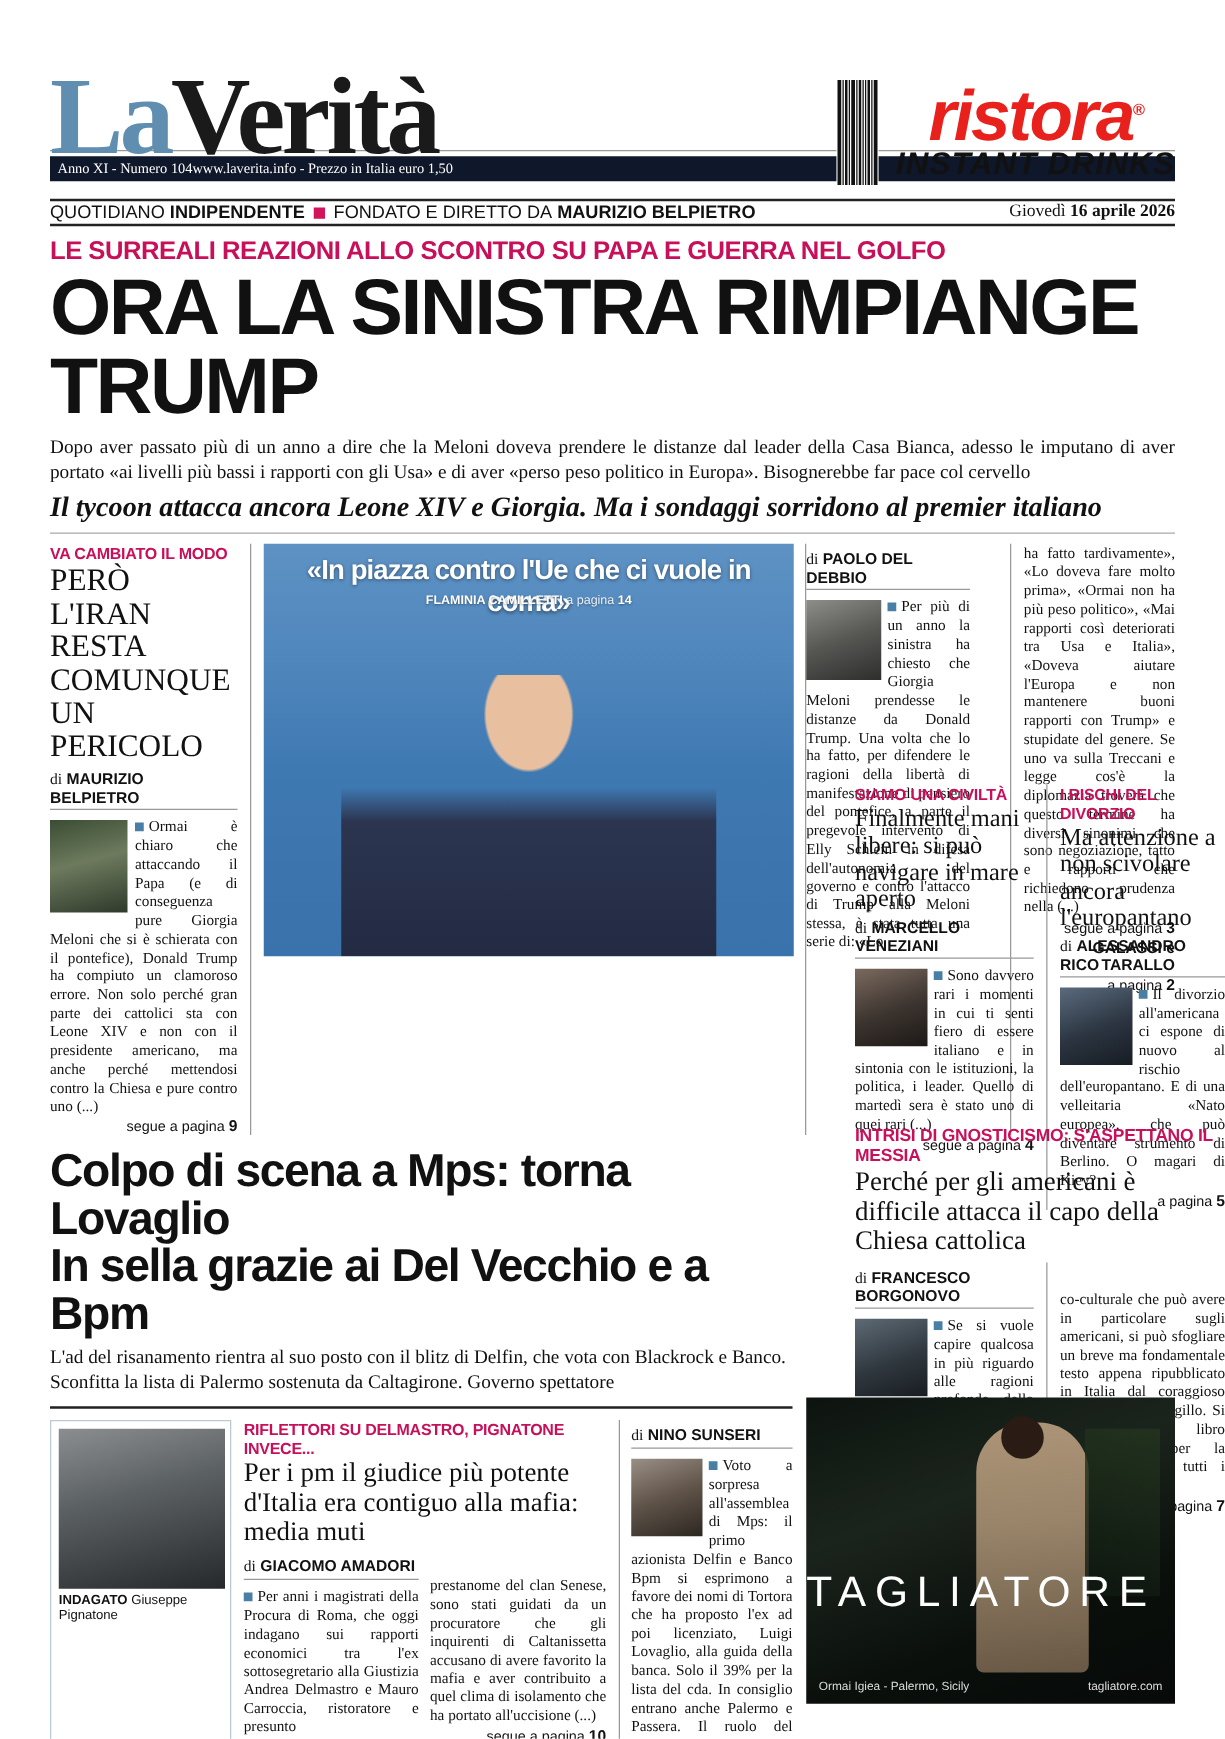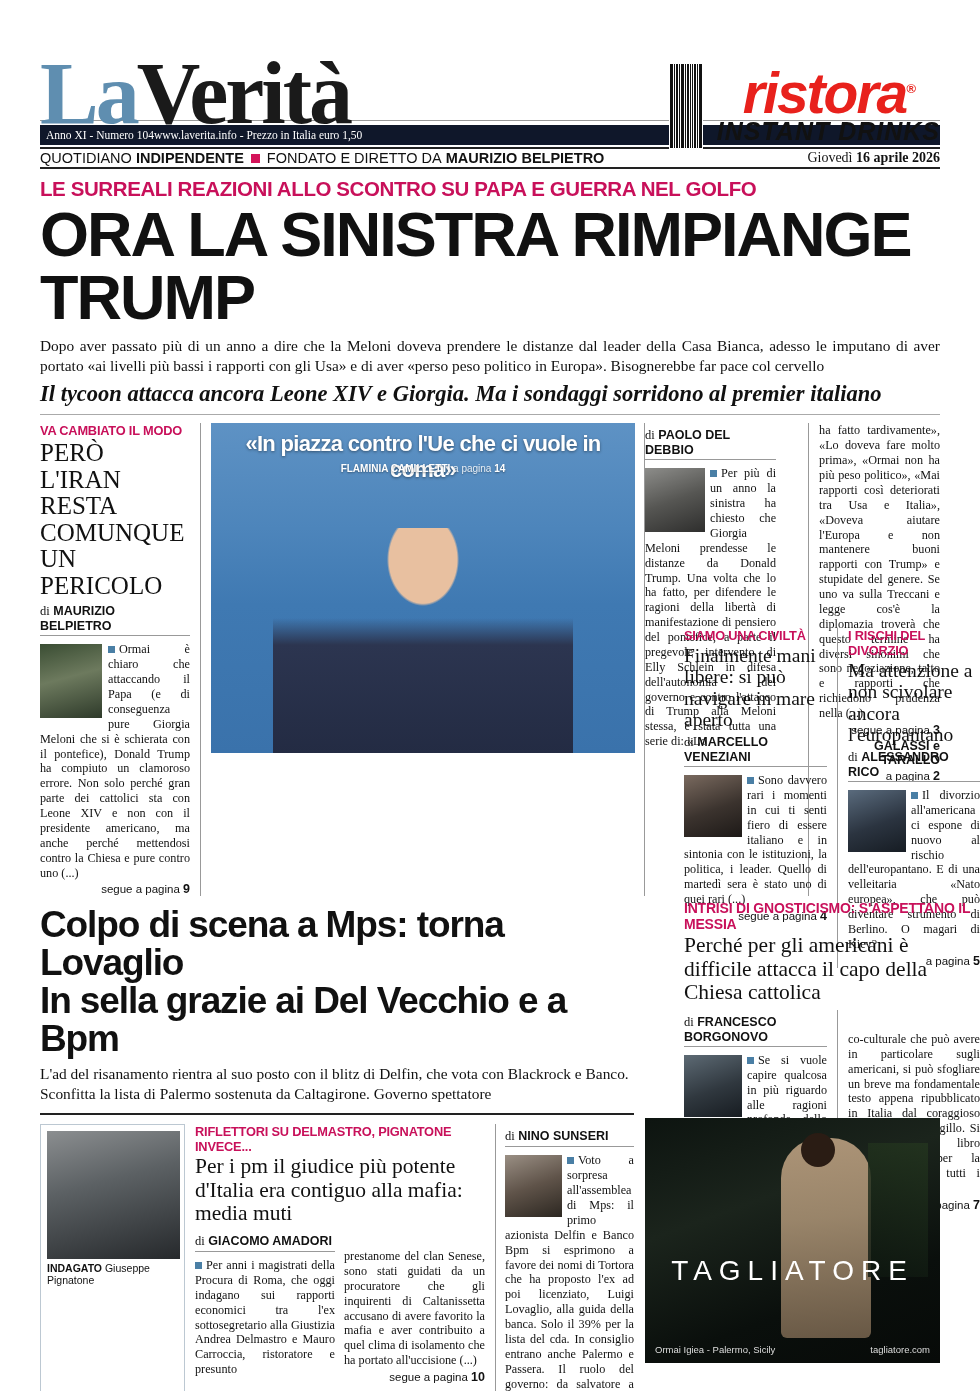--- a/index.html
+++ b/index.html
@@ -30,21 +30,21 @@
 
   
   .rule-thin { border-top: 1px solid #999; }
   .bluebar { background: #0f172a; color: #ffffff; height: 20px; display: flex;
       align-items: center; padding: 0 6px; font-size: 11.5px; margin-top: 4px;}
   .bluebar .mid { flex: 1; text-align: center; font-style: italic; font-weight: bold; font-size: 14px;}
   .bluebar .mid .sw { font-size: 12px; opacity: .9; }
   .bluebar .right { font-size: 11.5px; }
   .subbar { display: flex; align-items: center; height: 22px;
       font-family: "Liberation Sans", sans-serif; font-size: 14.5px;
-      border-top: 2px solid #222; border-bottom: 2px solid #222; margin-top: 2px; }
+      border-top: 2px solid #222; border-bottom: 2px solid #222; margin-top: 14px; }
   .subbar b { font-weight: bold; }
   .subbar .sq { display:inline-block; width: 9px; height: 9px; background: #d4145a; margin: 0 7px; }
   .subbar .date { margin-left: auto; font-family: "Liberation Serif", serif; font-size: 14px; }
   .subbar .date b { font-weight: bold; }
 
   
   .kicker-main { color: #c8105a; font-family: "Liberation Sans", sans-serif;
       font-weight: bold; font-size: 20.5px; letter-spacing: -0.4px; margin-top: 8px; }
   .head-main { font-family: "Liberation Sans", sans-serif; font-weight: bold;
       font-size: 63px; letter-spacing: -2px; line-height: 1.0; margin-top: 2px; color:#111; }
@@ -91,22 +91,22 @@
   .boxed { border: 1px solid #bcc8d2; padding: 6px; }
   .pig-cap { font-family:"Liberation Sans", sans-serif; font-size: 10.5px; margin-top: 3px;}
   .pig-cap b { font-weight: bold; }
   .r2-head { font-family: "Liberation Serif", serif; font-size: 21.5px;
       line-height: 1.08; margin-top: 1px; }
 
   
   .tagliatore { position: relative; width: 100%; height: 100%;
       background: linear-gradient(160deg,#0d1410 0%, #1b241c 35%, #0a0f0c 70%, #070a08 100%);
       overflow: hidden; }
-  .tg-word { position: absolute; left: 0; right: 0; top: 56%; text-align: center;
-      color: #fff; font-family: "Liberation Sans", sans-serif; font-size: 28px;
+  .tg-word { position: absolute; left: 0; right: 0; top: 56%; 
+      color: #fff; font-family: "Liberation Sans", sans-serif; font-size: 34px;
       letter-spacing: 7px; }
   .tg-l { position: absolute; left: 10px; bottom: 8px; color: #ddd;
       font-family:"Liberation Sans", sans-serif; font-size: 9.5px; }
   .tg-r { position: absolute; right: 10px; bottom: 8px; color: #ddd;
       font-family:"Liberation Sans", sans-serif; font-size: 9.5px; }
 </style>
 </head>
 <body>
 
 <div class="page">

